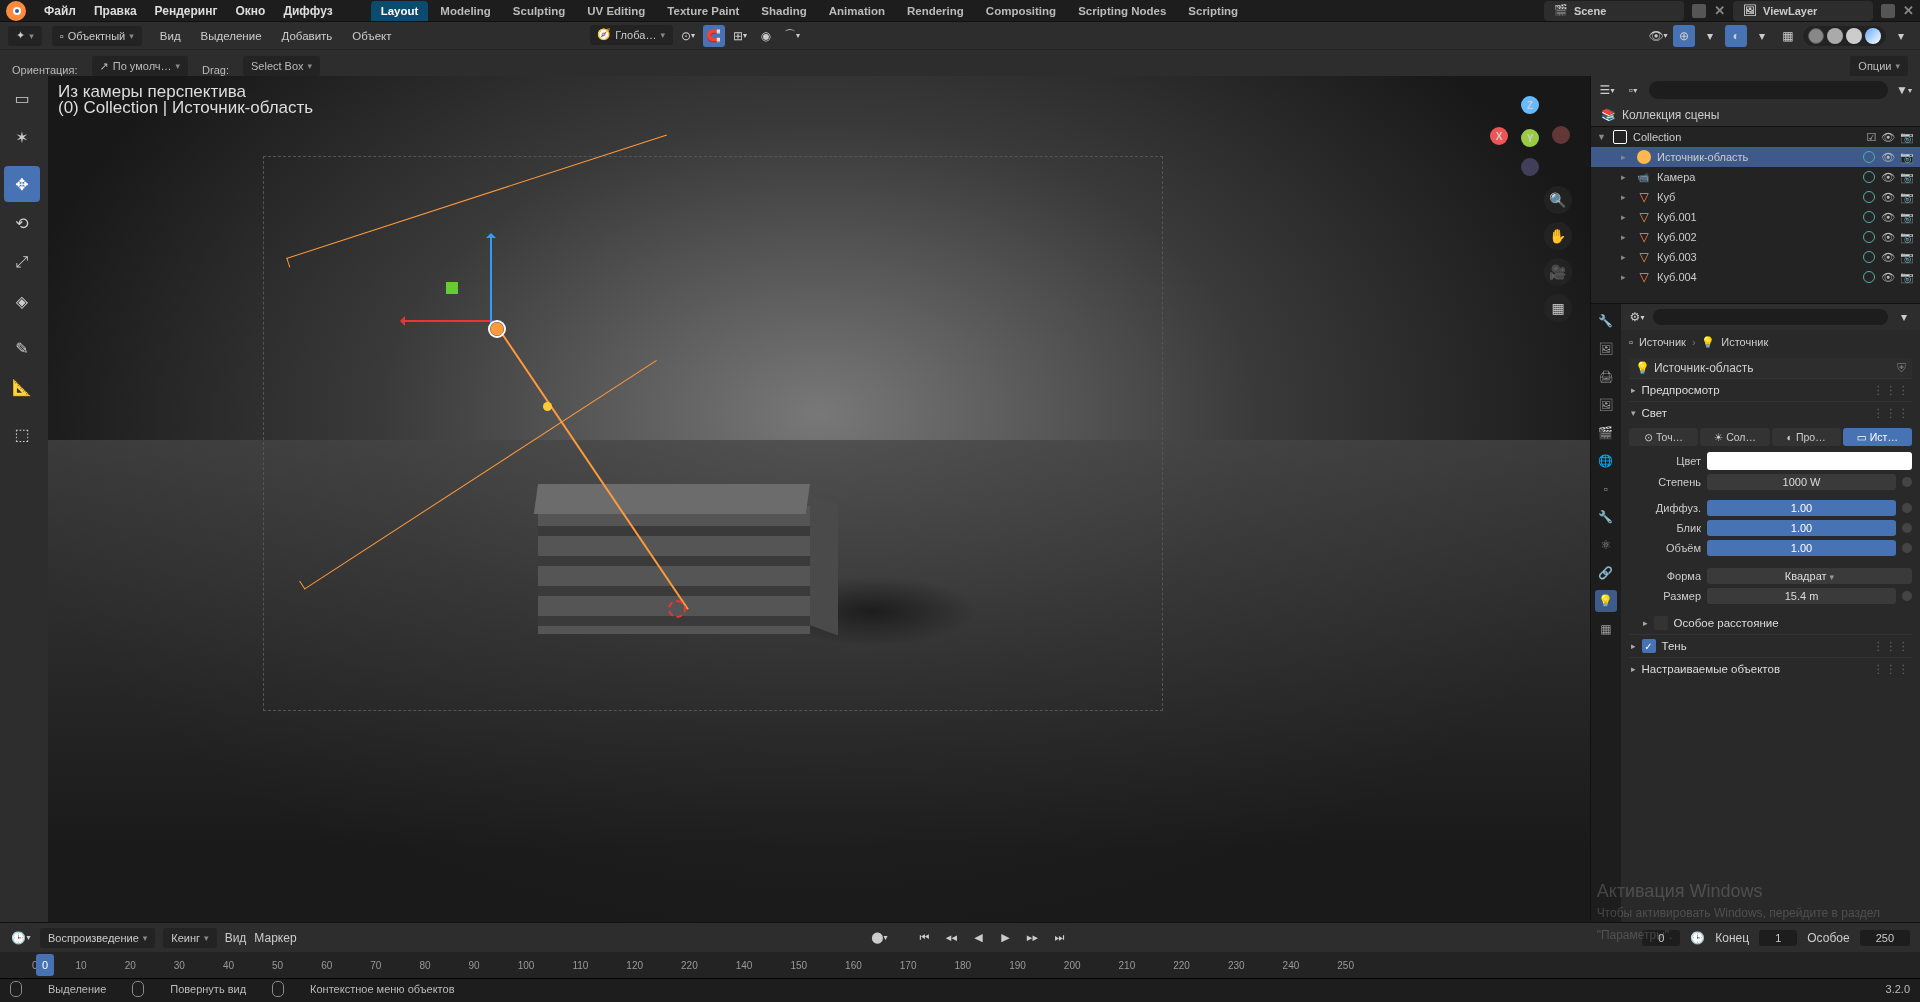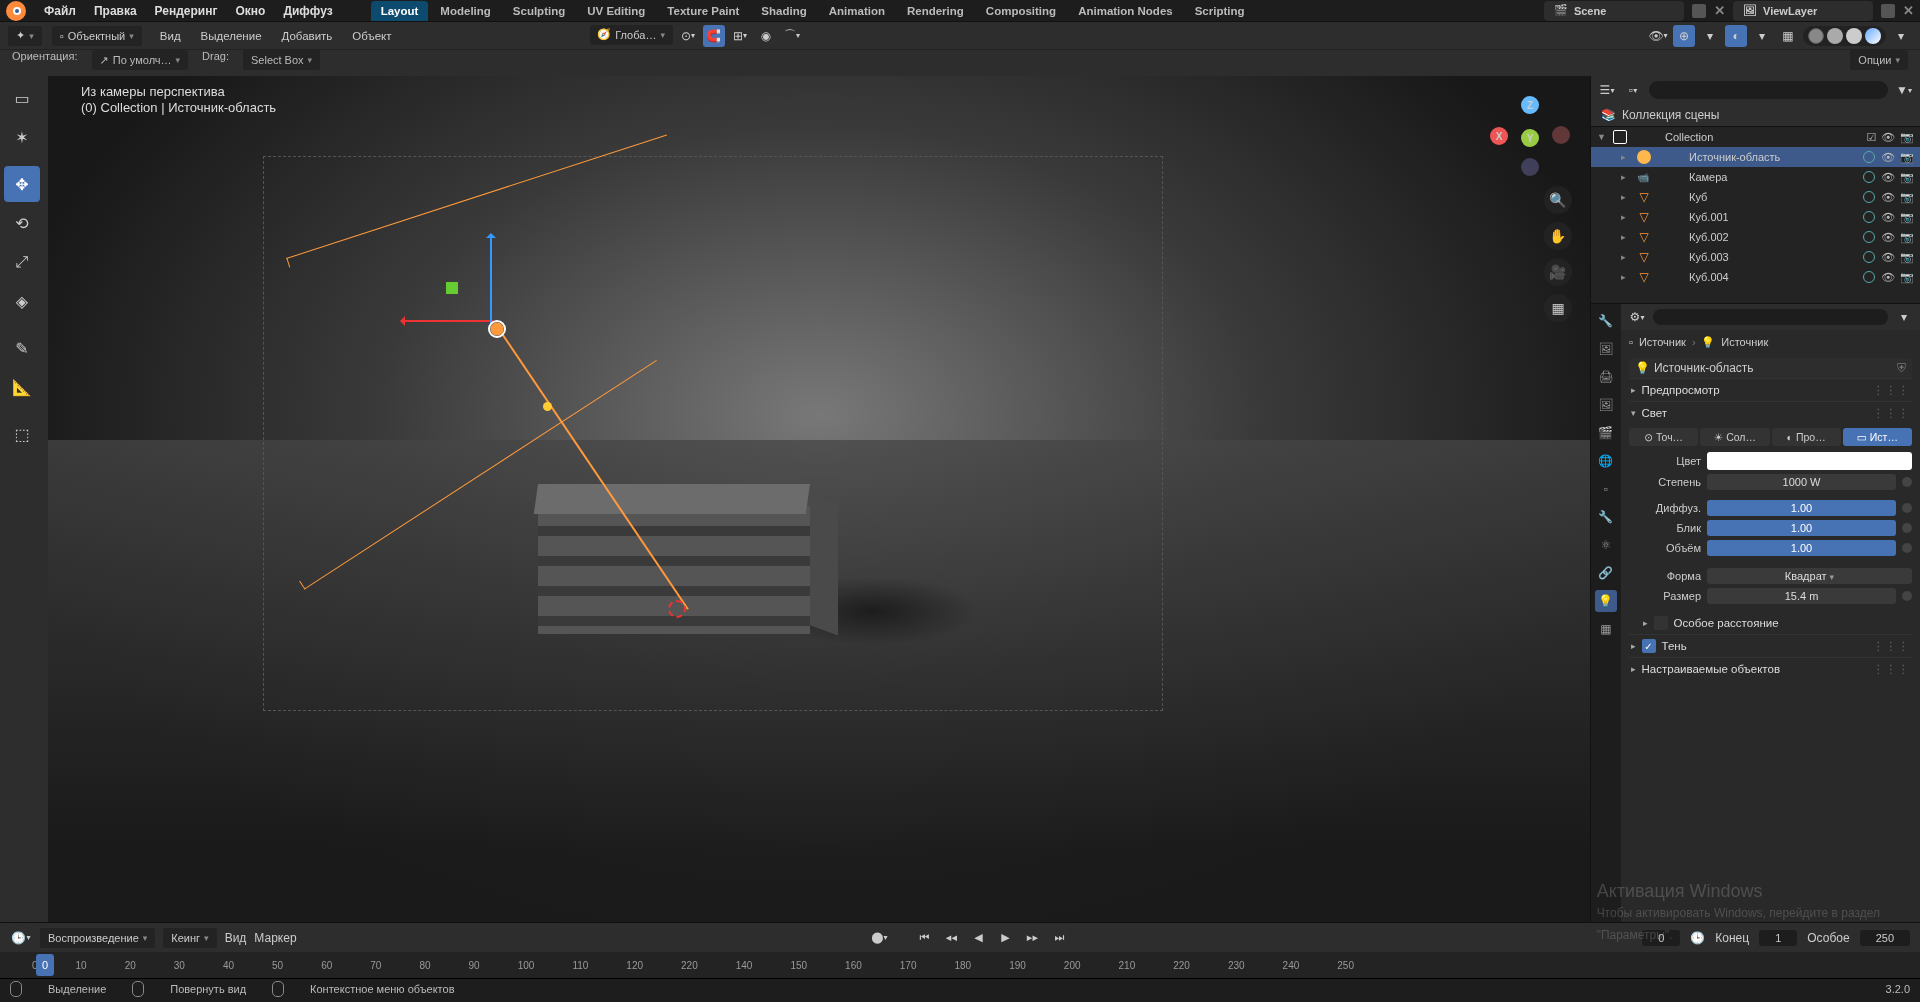--- a/index.html
+++ b/index.html
@@ -24,35 +24,35 @@
 .drop .car { color:#888; font-size:9px; }
 .menulabels { display:flex; gap:4px; }
 .menulabels span { padding:3px 8px; color:#ccc; font-size:11.5px; }
 .hdr2-right { margin-left:auto; display:flex; gap:4px; align-items:center; }
 .iconbtn { width:22px; height:22px; background:#2d2d2d; border-radius:3px; display:flex; align-items:center; justify-content:center; font-size:12px; color:#ccc; }
 .iconbtn.blue { background:#4772b3; }
 .shballs { display:flex; gap:3px; padding:2px 5px; background:#222; border-radius:12px; }
 .ball { width:16px; height:16px; border-radius:50%; background:#666; }
 
 
-.hdr3 { height:26px; background:#2d2d2d; display:flex; align-items:flex-start; padding:0 12px; gap:14px; font-size:11px; color:#bbb; }
+.hdr3 { height:26px; background:#2d2d2d; display:flex; align-items:flex-end; padding:0 12px; gap:14px; font-size:11px; color:#bbb; }
 .hdr3 .sep { flex:1; }
 
 
 .layout { display:flex; height:calc(1002px - 26px - 28px - 26px - 26px - 30px - 20px); }
 
 
 .toolcol { width:48px; background:#2d2d2d; display:flex; flex-direction:column; padding:4px; gap:3px; }
 .tbtn { width:36px; height:36px; border-radius:4px; display:flex; align-items:center; justify-content:center; font-size:16px; color:#ccc; background:#2d2d2d; }
 .tbtn.sel { background:#4772b3; color:#fff; }
 .tbtn.gap { margin-top:8px; }
 
 
 .viewport { flex:1; background:radial-gradient(ellipse at 50% 40%, #787878 0%, #3a3a3a 40%, #181818 75%); position:relative; overflow:hidden; }
-.vp-overlay { position:absolute; left:33px; top:8px; color:#ddd; font-size:13px; line-height:16px; }
+.vp-overlay { position:absolute; left:10px; top:8px; color:#ddd; font-size:17px; line-height:16px; }
 .render-frame { position:absolute; left:215px; top:80px; width:900px; height:555px; border:1px dashed #555; }
 .floor { position:absolute; left:0; right:0; bottom:0; height:57%; background:linear-gradient(#454545, #1a1a1a 85%); opacity:.75; }
 .crate { position:absolute; left:490px; top:408px; width:272px; height:150px; }
 .crate .top { position:absolute; left:0; top:0; width:100%; height:30px; background:#6c6c6c; transform:skewX(-8deg); transform-origin:0 0; }
 .crate .face { position:absolute; left:0; top:22px; width:100%; height:128px; background:repeating-linear-gradient(#555 0 20px, #3a3a3a 20px 30px); }
 .crate .side { position:absolute; right:-28px; top:14px; width:30px; height:132px; background:#4a4a4a; transform:skewY(20deg); }
 .shadow { position:absolute; left:720px; top:500px; width:210px; height:70px; background:radial-gradient(ellipse, rgba(0,0,0,.5), transparent 70%); }
 .lightdot { position:absolute; left:440px; top:244px; width:18px; height:18px; border:2px solid #fff; border-radius:50%; background:radial-gradient(circle,#ff9a3c 0 6px, transparent 7px); }
 .lrect { position:absolute; border:1.5px solid #ff9a3c; }
 .larrow-r { position:absolute; left:355px; top:244px; width:90px; height:2px; background:#e33; }
@@ -73,21 +73,21 @@
 
 .rightpane { width:330px; background:#232323; display:flex; flex-direction:column; border-left:1px solid #111; }
 .rp-head { height:28px; background:#2d2d2d; display:flex; align-items:center; padding:0 6px; gap:6px; }
 .rp-search { flex:1; background:#1d1d1d; border-radius:10px; height:18px; }
 .outl-title { background:#2d2d2d; border-bottom:1px solid #111; padding:4px 10px; display:flex; align-items:center; gap:6px; }
 .outliner { flex:0 0 176px; overflow:hidden; }
 .outrow { display:flex; align-items:center; padding:2px 6px; gap:6px; font-size:11px; height:20px; }
 .outrow.sel { background:#3d5a8a; }
 .outrow .ind { display:inline-block; }
 .outrow .tri { color:#888; font-size:9px; width:10px; }
-.outrow .nm { flex:1; white-space:nowrap; overflow:hidden;margin-left:32px; }
+.outrow .nm { flex:1; white-space:nowrap; overflow:hidden; }
 .outrow .ric { display:flex; gap:5px; color:#bbb; font-size:11px; }
 .oic { width:14px; height:14px; border-radius:2px; display:inline-flex; align-items:center; justify-content:center; font-size:10px; }
 .oic.boxw { border:1.5px solid #fff; }
 .oic.lamp { background:#ffb84d; border-radius:50%; }
 .oic.cam { color:#7ec99a; }
 .oic.mesh { color:#ff9a3c; font-size:12px; }
 .mat { width:12px; height:12px; border-radius:50%; border:1px solid #5aa; }
 
 
 .proparea { flex:1; display:flex; border-top:1px solid #111; }
@@ -150,21 +150,21 @@
   <div class="tabs">
     <span class="active">Layout</span>
     <span>Modeling</span>
     <span>Sculpting</span>
     <span>UV Editing</span>
     <span>Texture Paint</span>
     <span>Shading</span>
     <span>Animation</span>
     <span>Rendering</span>
     <span>Compositing</span>
-    <span>Animation Nodes</span>
+    <span>Scripting Nodes</span>
     <span>Scripting</span>
   </div>
   <div class="sceneboxes">
     <div class="sb">
         <span>🎬</span>
         <span>Scene</span>
       </div>
     <span class="ico-sq"></span>
     <span class="ico-x">✕</span>
     <div class="sb">

